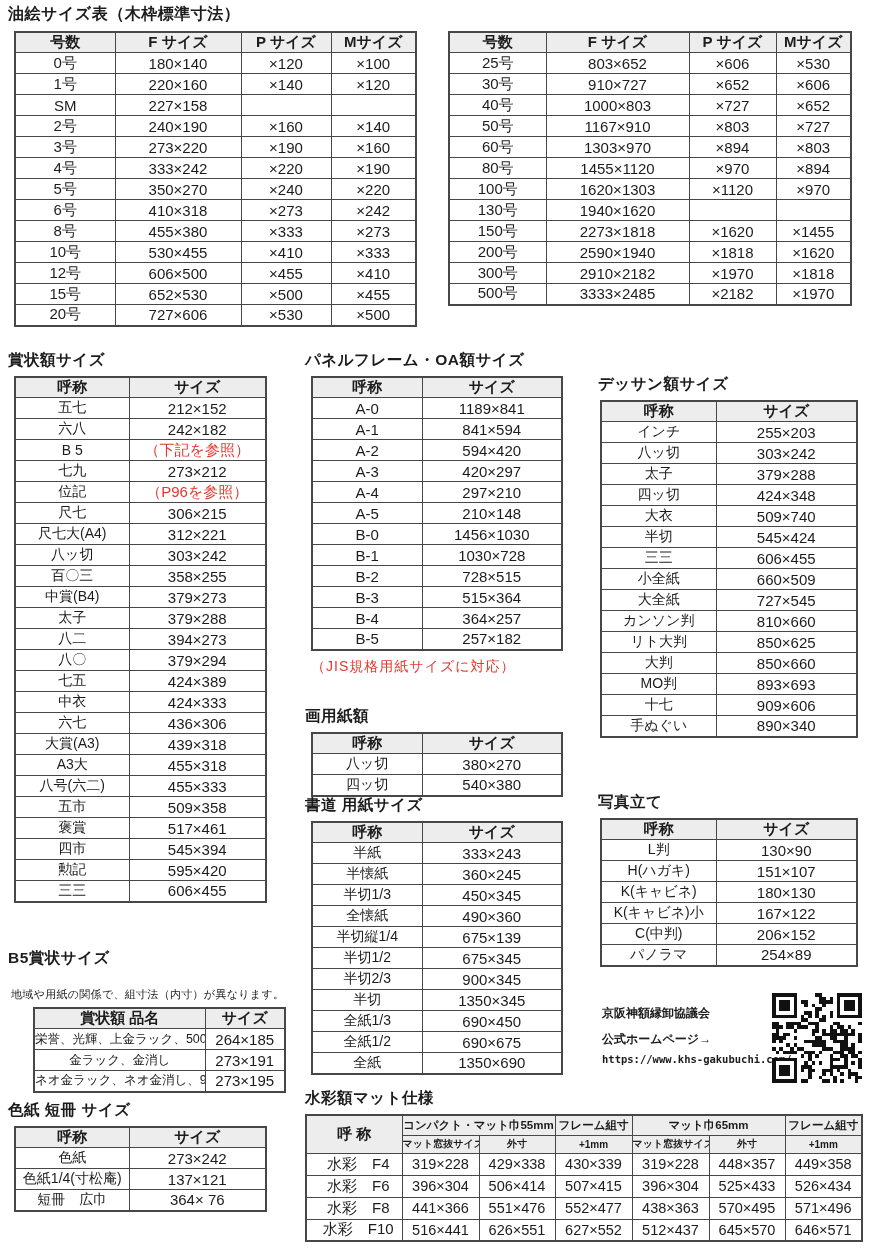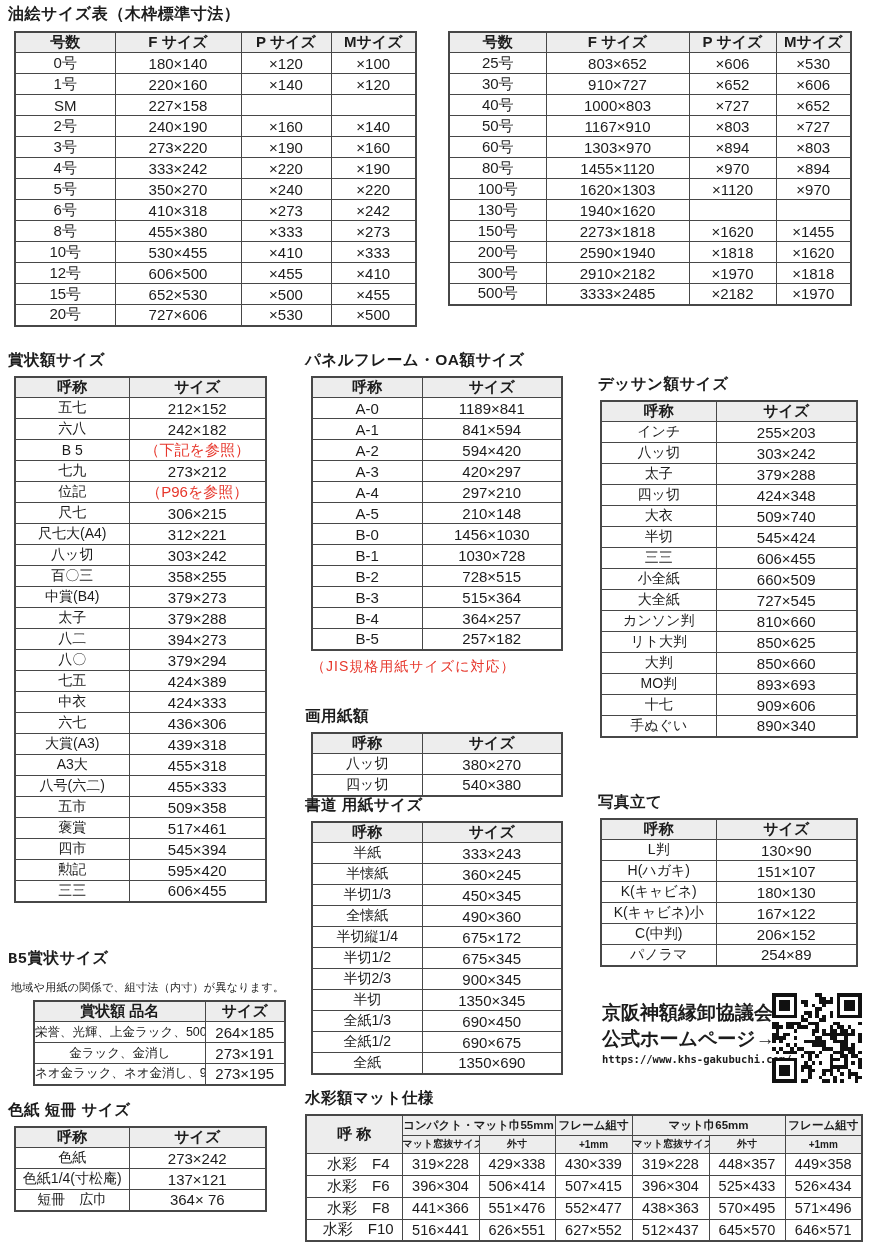--- a/index.html
+++ b/index.html
@@ -31,21 +31,21 @@
   .red{color:var(--red);}
   .note{color:var(--red);font-size:14px;margin:7px 0 0 2px;letter-spacing:1px;}
   .ind{margin-left:6px;}
   
   .suisai th.h1{font-size:11.5px;height:20px;}
   .suisai th.h2{font-size:10px;height:18px;}
   .suisai th.nameh{font-size:15px;}
   .suisai td{font-size:14.5px;height:22px;}
   .suisai td:first-child{font-size:15px;padding-left:8px;}
   
-  .assoc .a1{font-size:19px;font-weight:bold;line-height:26px;white-space:nowrap;}
+  .assoc .a1{font-size:12px;font-weight:bold;line-height:26px;white-space:nowrap;}
   .assoc .aurl{font-family:"DejaVu Sans Mono","Liberation Mono",monospace;font-size:10.5px;font-weight:bold;margin-top:1px;white-space:nowrap;}
   svg.qr{position:absolute;left:772px;top:993px;width:90px;height:90px;}
 </style>
 </head>
 <body>
 
 <div class="sec" style="left:8px;top:4px;">
   <h1 class="main-title">油絵サイズ表（木枠標準寸法）</h1>
 </div>
 
@@ -551,21 +551,21 @@
         <tr>
           <td>半切1/3</td>
           <td>450×345</td>
         </tr>
         <tr>
           <td>全懐紙</td>
           <td>490×360</td>
         </tr>
         <tr>
           <td>半切縦1/4</td>
-          <td>675×172</td>
+          <td>675×139</td>
         </tr>
         <tr>
           <td>半切1/2</td>
           <td>675×345</td>
         </tr>
         <tr>
           <td>半切2/3</td>
           <td>900×345</td>
         </tr>
         <tr>
@@ -624,21 +624,21 @@
         </tr>
         <tr>
           <td>パノラマ</td>
           <td>254×89</td>
         </tr>
       </tbody>
     </table>
 </div>
 
 <div class="sec" style="left:8px;top:948px;">
-  <h2 class="t" style="margin-bottom:11px;font-family:Liberation Mono, monospace;">B5賞状サイズ</h2>
+  <h2 class="t" style="margin-bottom:18px;">B5賞状サイズ</h2>
   <div class="sub">地域や用紙の関係で、組寸法（内寸）が異なります。</div>
   <table class="data b5t ind" style="width:251px;margin-left:25px;">
     <colgroup>
         <col style="width:171px">
         <col style="width:80px">
       </colgroup>
   <thead>
         <tr>
           <th>賞状額 品名</th>
           <th>サイズ</th>

